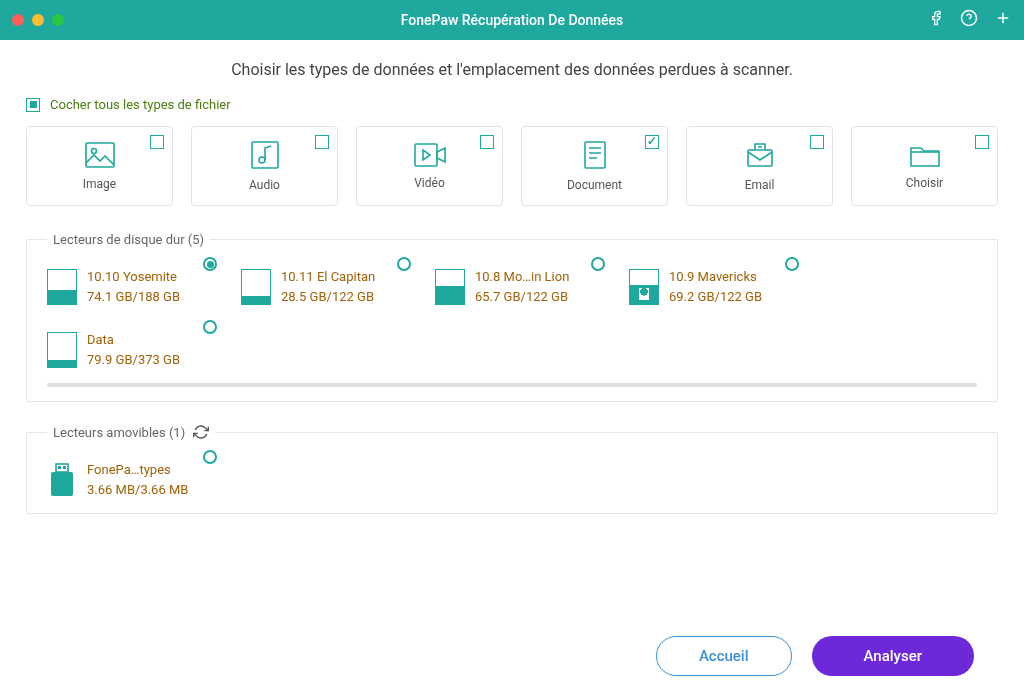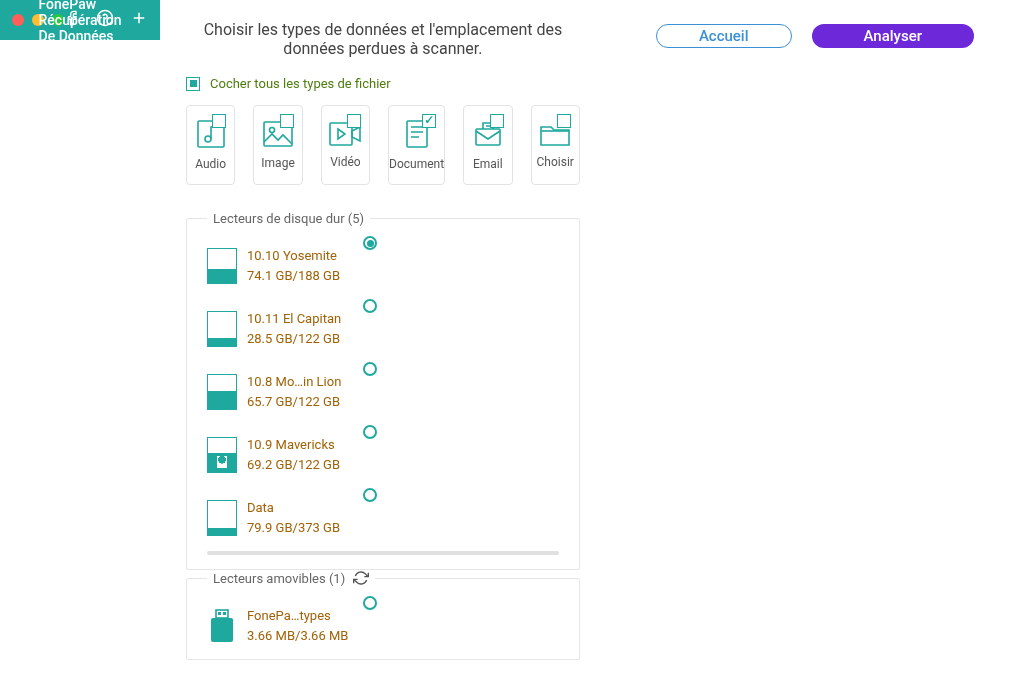--- a/index.html
+++ b/index.html
@@ -1,53 +1,53 @@
 <!DOCTYPE html>
 <html><head>
 <meta charset="utf-8">
 <style>
 *{box-sizing:border-box;margin:0;padding:0;font-family:-apple-system,BlinkMacSystemFont,"Segoe UI",Roboto,sans-serif}
 body{background:#f5f5f5;width:1024px;height:692px;overflow:hidden}
-.window{width:1024px;height:692px;background:#fff;display:flex;flex-direction:row}
+.window{width:1024px;height:692px;background:#fff;display:flex;flex-direction:column}
 .titlebar{height:40px;background:#1fa89e;display:flex;align-items:center;padding:0 12px;position:relative}
 .traffic-lights{display:flex;gap:8px}
 .tl{width:12px;height:12px;border-radius:50%}
 .tl-red{background:#ff5f57}
 .tl-yellow{background:#febc2e}
 .tl-green{background:#28c840}
 .title{position:absolute;left:50%;transform:translateX(-50%);color:#fff;font-size:14px;font-weight:500}
 .titlebar-right{margin-left:auto;display:flex;gap:16px;color:#fff;align-items:center}
 .titlebar-right svg{stroke:#fff}
 .content{flex:1;padding:20px 26px;overflow-y:auto;color:#555}
 .heading{text-align:center;font-size:16px;color:#444;margin-bottom:18px}
 .select-all{display:flex;align-items:center;gap:10px;font-size:13px;color:#4d7c0f;margin-bottom:14px}
 .sa-check{width:14px;height:14px;border:1.5px solid #1fa89e;display:flex;align-items:center;justify-content:center}
 .sa-check .inner{width:7px;height:7px;background:#1fa89e}
 .type-grid{display:flex;gap:18px;margin-bottom:26px}
 .type-card{flex:1;height:80px;border:1px solid #e3e3e3;border-radius:4px;position:relative;display:flex;flex-direction:column;align-items:center;justify-content:center;gap:8px;cursor:pointer}
 .type-card .cb{position:absolute;top:8px;right:8px;width:14px;height:14px;border:1.5px solid #1fa89e;background:#fff}
 .type-card .cb.checked::after{content:"✓";color:#1fa89e;font-size:12px;font-weight:bold;position:absolute;top:-2px;left:1px}
 .type-card .label{font-size:12px;color:#555}
 .type-card svg{stroke:#1fa89e;fill:none;stroke-width:1.6}
-fieldset{border:1px solid #e5e5e5;border-radius:2px;padding:20px 20px 14px;}
+fieldset{border:1px solid #e5e5e5;border-radius:2px;padding:20px 20px 14px;margin-bottom:22px}
 legend{font-size:13px;color:#666;padding:0 6px;display:flex;align-items:center;gap:8px}
 .refresh-icon{display:inline-flex}
 .drive-row{display:flex;gap:24px;flex-wrap:wrap}
 .drive{display:flex;gap:10px;align-items:flex-start;position:relative;width:170px}
 .drive-radio{position:absolute;top:-10px;right:0;width:14px;height:14px;border:2px solid #1fa89e;border-radius:50%;background:#fff}
 .drive-radio.selected::after{content:"";width:7px;height:7px;background:#1fa89e;border-radius:50%;position:absolute;top:1.5px;left:1.5px}
 .drive-icon{width:30px;height:36px;border:1.5px solid #1fa89e;position:relative;flex-shrink:0;margin-top:2px}
 .drive-icon .fill{position:absolute;bottom:0;left:0;right:0;background:#1fa89e}
 .drive-icon.apple::after{content:"";width:10px;height:12px;background:#fff;position:absolute;bottom:4px;left:50%;transform:translateX(-50%);-webkit-mask:radial-gradient(circle at 50% 30%,#000 40%,transparent 41%),linear-gradient(#000,#000);mask-composite:exclude}
 .usb-icon{width:30px;height:36px;flex-shrink:0;margin-top:2px}
 .drive-info{font-size:13px;color:#a16207;line-height:1.5}
 .drive-name{white-space:nowrap;overflow:hidden;text-overflow:ellipsis;max-width:120px}
 .scrollbar{height:4px;background:#e0e0e0;border-radius:2px;margin-top:14px}
 .footer{height:72px;display:flex;justify-content:flex-end;align-items:center;gap:20px;padding:0 50px}
-.btn{height:24px;padding:0 42px;border-radius:20px;font-size:15px;font-weight:500;cursor:pointer;display:flex;align-items:center;justify-content:center}
+.btn{height:40px;padding:0 42px;border-radius:20px;font-size:15px;font-weight:500;cursor:pointer;display:flex;align-items:center;justify-content:center}
 .btn-home{border:1.5px solid #3a8fd6;color:#3a8fd6;background:#fff}
 .btn-analyze{background:#6d28d9;color:#fff;border:none;padding:0 52px}
 </style>
 </head>
 <body>
 
 <div class="window">
   <div class="titlebar">
     <div class="traffic-lights">
       <div class="tl tl-red"></div>
@@ -75,35 +75,35 @@
     <div class="select-all">
       <div class="sa-check">
           <div class="inner"></div>
         </div>
       <span>Cocher tous les types de fichier</span>
     </div>
 
     <div class="type-grid">
       <div class="type-card">
         <div class="cb"></div>
+        <svg width="32" height="28" viewBox="0 0 32 28">
+            <rect x="2" y="2" width="28" height="24" rx="1"></rect>
+            <circle cx="10" cy="10" r="2.5"></circle>
+            <path d="M2 22l8-8 6 6 5-5 9 9"></path>
+          </svg>
+        <div class="label">Image</div>
+      </div>
+      <div class="type-card">
+        <div class="cb"></div>
         <svg width="30" height="30" viewBox="0 0 30 30">
             <rect x="2" y="2" width="26" height="26" rx="1"></rect>
             <circle cx="12" cy="20" r="3"></circle>
             <path d="M15 20V8l6-2"></path>
           </svg>
         <div class="label">Audio</div>
-      </div>
-      <div class="type-card">
-        <div class="cb"></div>
-        <svg width="32" height="28" viewBox="0 0 32 28">
-            <rect x="2" y="2" width="28" height="24" rx="1"></rect>
-            <circle cx="10" cy="10" r="2.5"></circle>
-            <path d="M2 22l8-8 6 6 5-5 9 9"></path>
-          </svg>
-        <div class="label">Image</div>
       </div>
       <div class="type-card">
         <div class="cb"></div>
         <svg width="34" height="26" viewBox="0 0 34 26">
             <rect x="2" y="2" width="22" height="22" rx="1"></rect>
             <path d="M24 10l8-4v14l-8-4z"></path>
             <path d="M10 8l7 5-7 5z"></path>
           </svg>
         <div class="label">Vidéo</div>
       </div>

